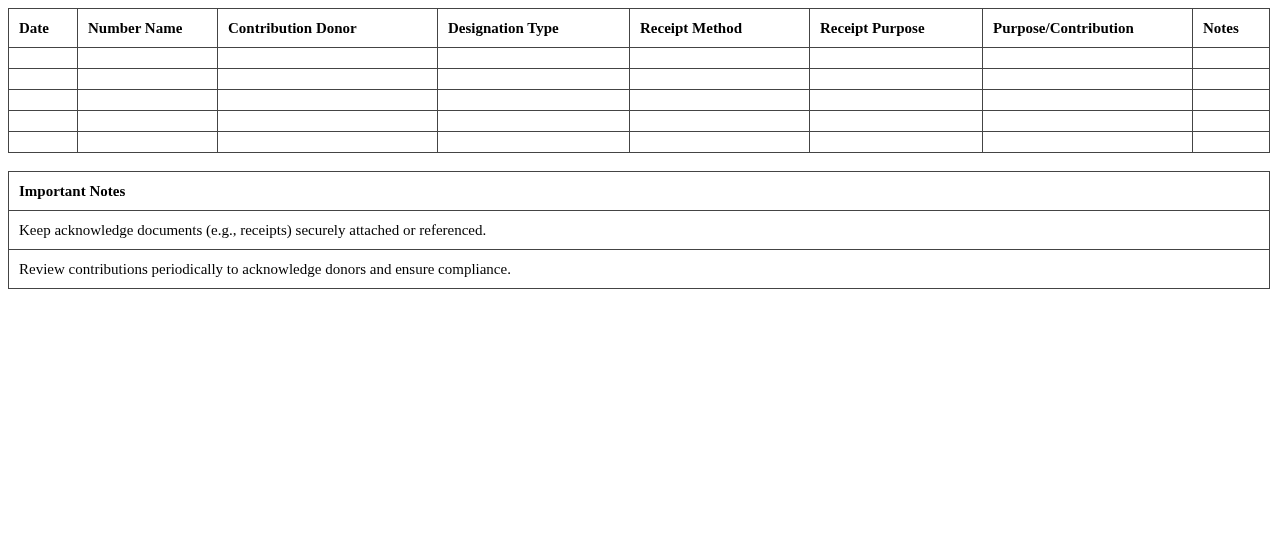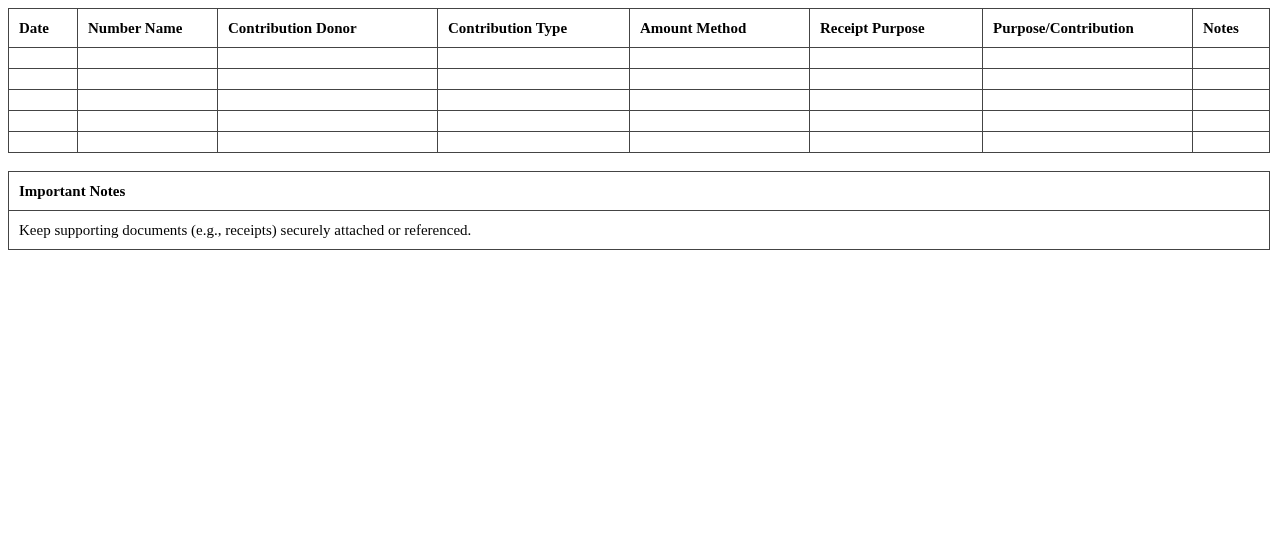--- a/index.html
+++ b/index.html
@@ -25,22 +25,22 @@
     <col style="width:180px">
       <col style="width:173px">
       <col style="width:210px">
       <col style="width:77px">
   </colgroup>
   <thead>
     <tr>
       <th>Date</th>
       <th>Number Name</th>
       <th>Contribution Donor</th>
-      <th>Contribution Type</th>
-      <th>Amount Method</th>
+      <th>Designation Type</th>
+      <th>Receipt Method</th>
       <th>Receipt Purpose</th>
       <th>Purpose/Contribution</th>
       <th>Notes</th>
     </tr>
   </thead>
   <tbody>
     <tr>
       <td></td>
         <td></td>
         <td></td>
@@ -94,16 +94,19 @@
 </table>
 
 <table id="notes">
   <thead>
     <tr>
       <th>Important Notes</th>
     </tr>
   </thead>
   <tbody>
     <tr>
-        <td>Keep supporting documents (e.g., receipts) securely attached or referenced.</td>
+        <td>Keep acknowledge documents (e.g., receipts) securely attached or referenced.</td>
+      </tr>
+    <tr>
+        <td>Review contributions periodically to acknowledge donors and ensure compliance.</td>
       </tr>
   </tbody>
 </table>
 
 </body></html>

